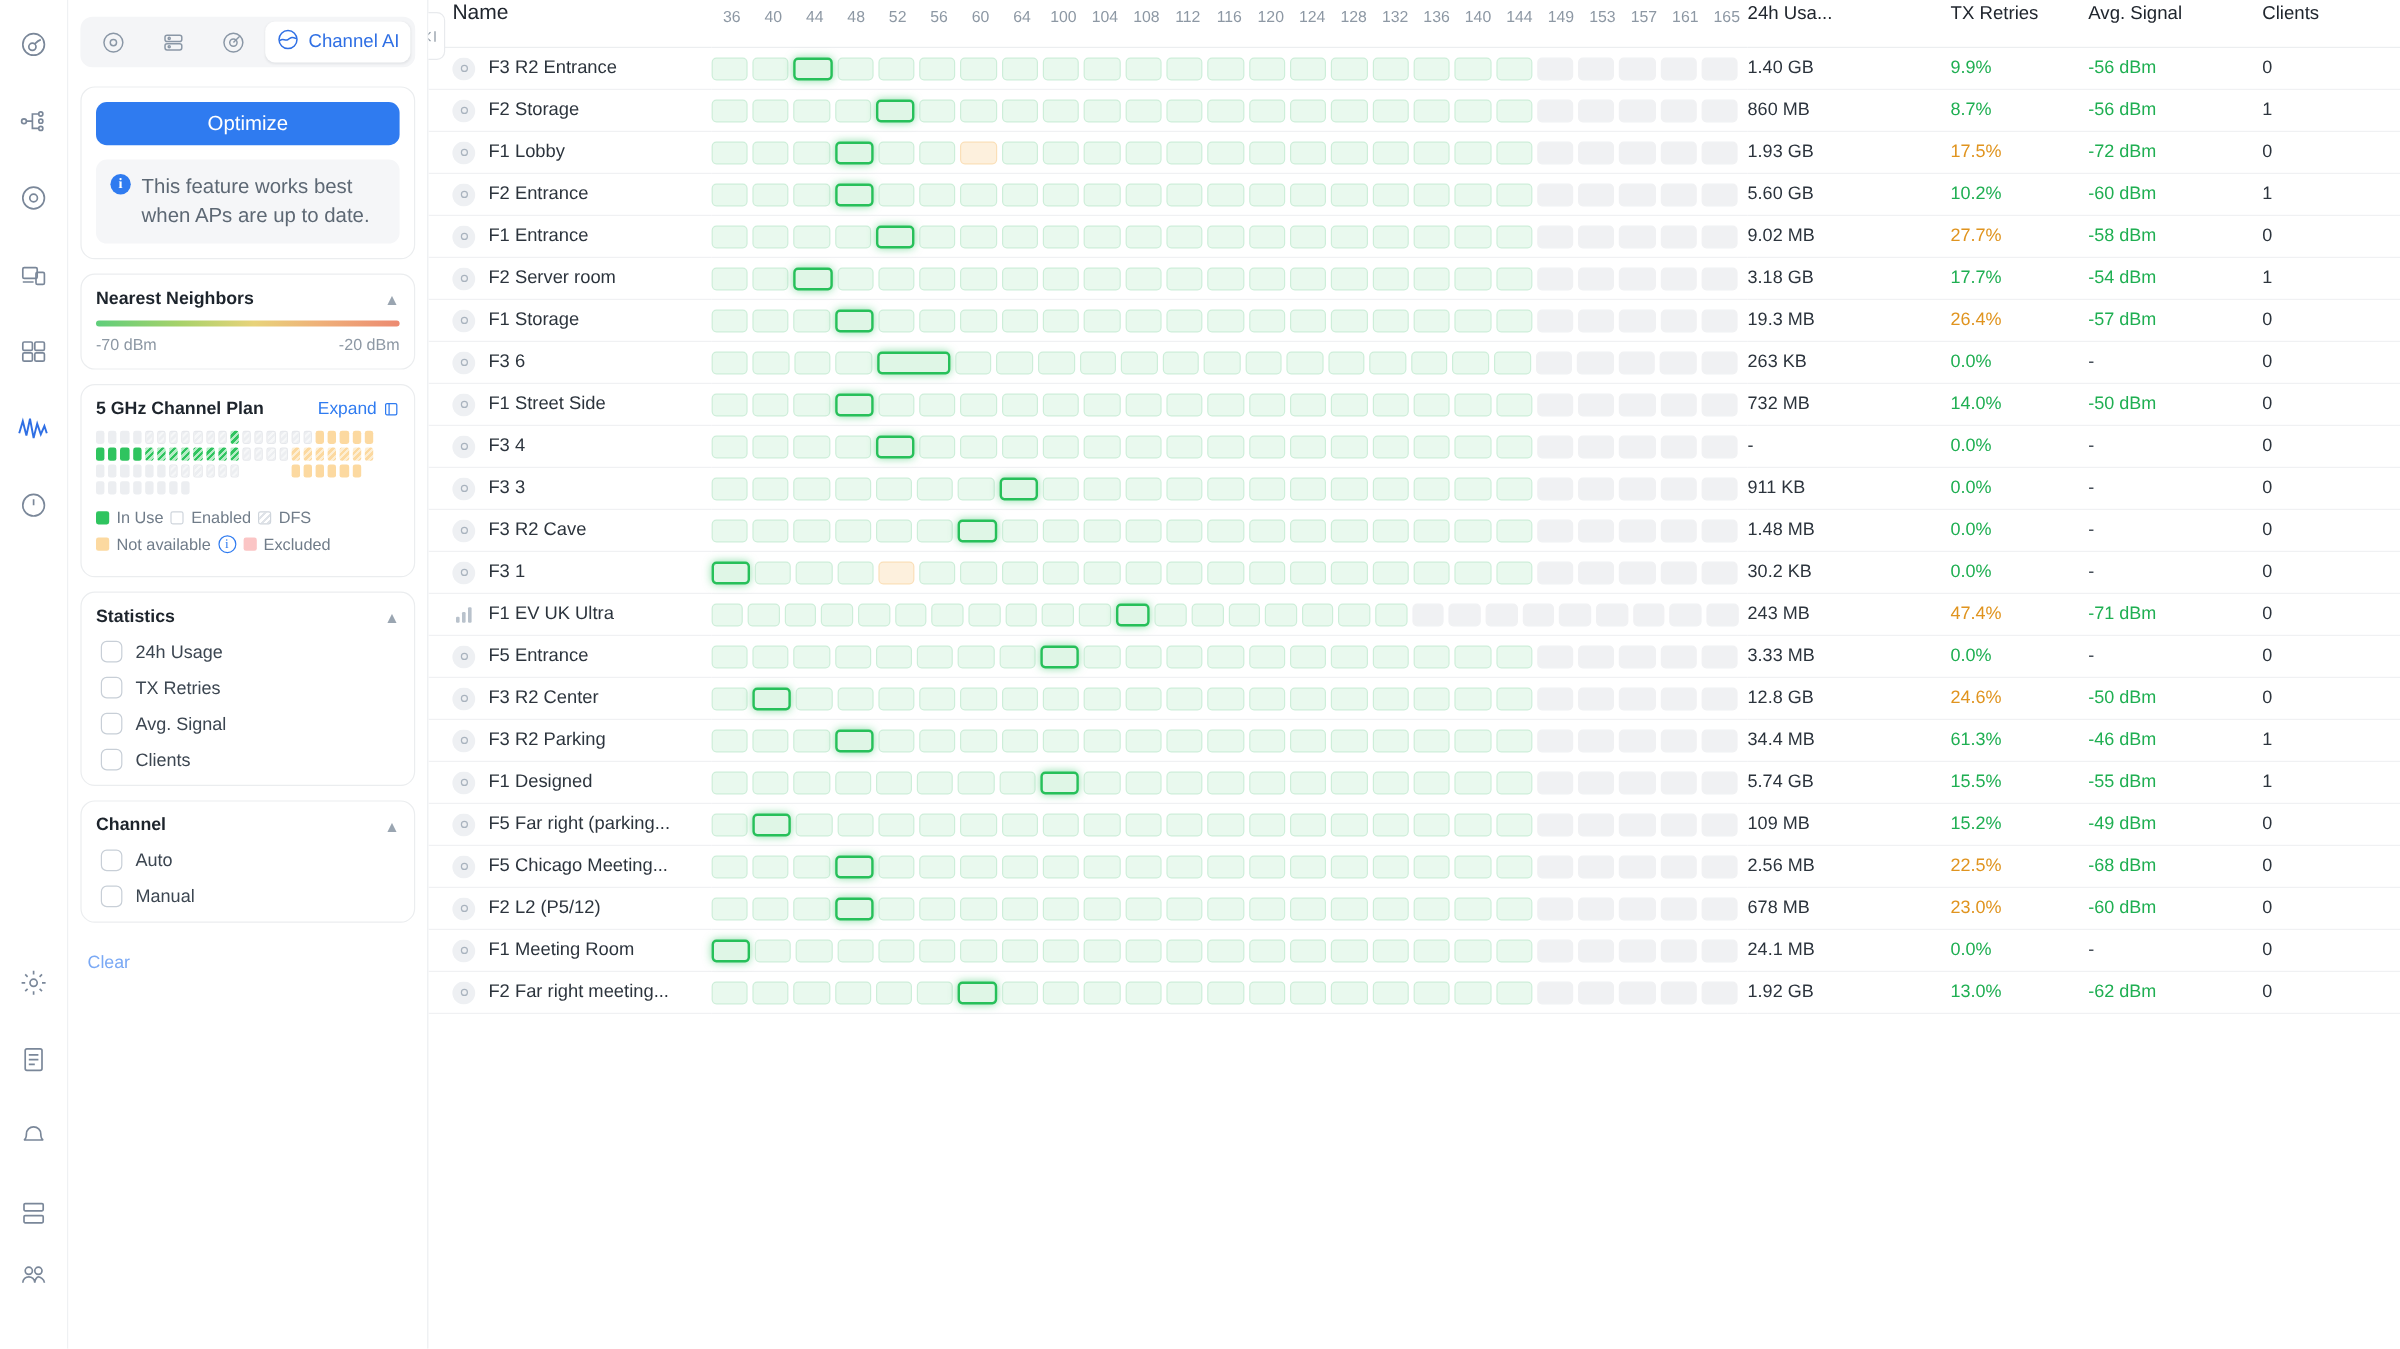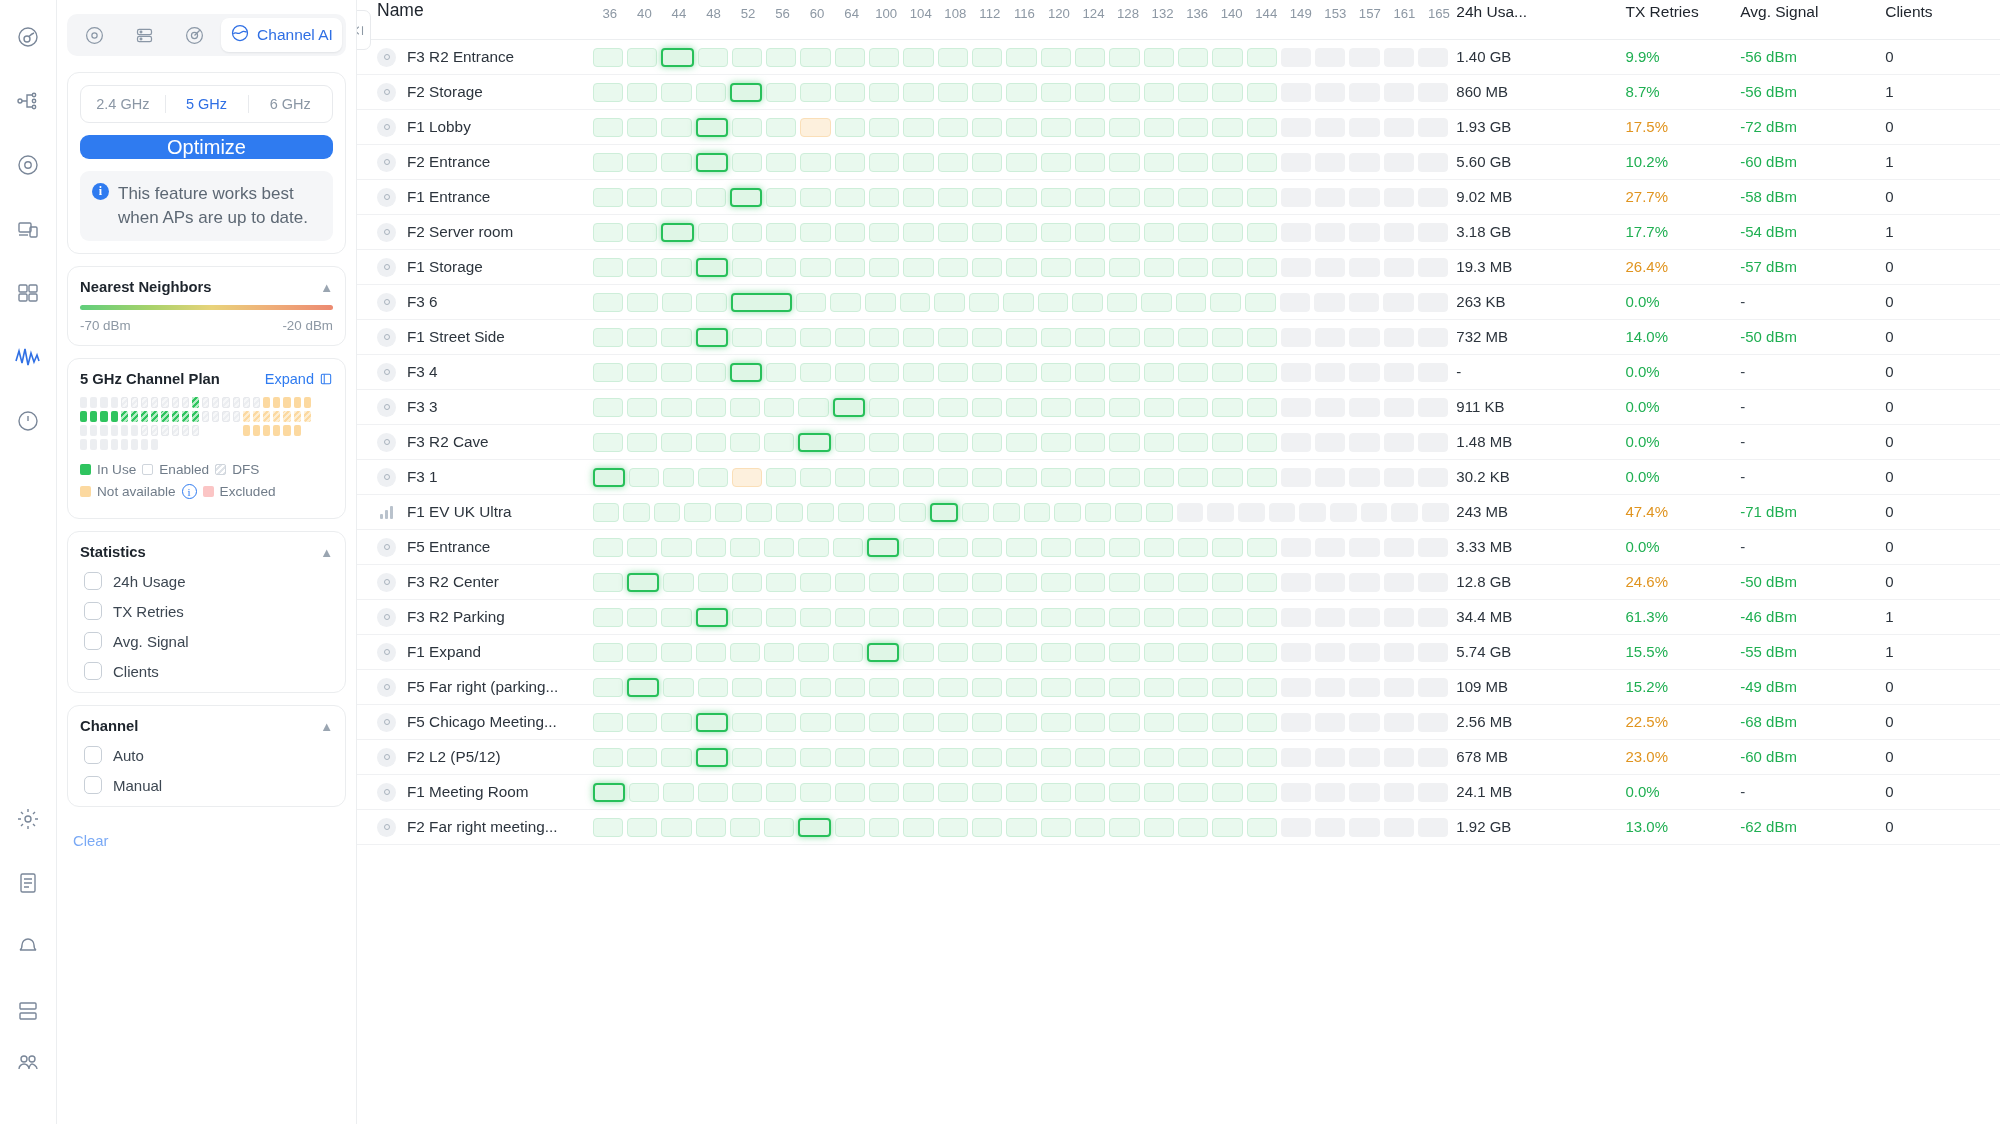--- a/index.html
+++ b/index.html
@@ -64,22 +64,22 @@
   .ghz-tab {
     flex: 1 1 0; text-align: center; font-size: 14.5px; color: #8b97a5;
     line-height: 36px; cursor: pointer; position: relative;
   }
   .ghz-tab + .ghz-tab::before {
     content: ""; position: absolute; left: 0; top: 9px;
     width: 1px; height: 18px; background: #e8eaed;
   }
   .ghz-tab.sel { color: #2f6fe4; }
   .btn-primary {
-    width: 100%; height: 24px; border-radius: 9px; border: none;
-    background: #2f7bf0; color: #fff; font-size: 20px;
+    width: 100%; height: 36px; border-radius: 9px; border: none;
+    background: #2f7bf0; color: #fff; font-size: 17px;
     font-family: inherit; cursor: pointer;
   }
   .note {
     margin-top: 12px; background: #f5f6f8; border-radius: 9px;
     padding: 11px 12px; display: flex; gap: 9px; align-items: flex-start;
   }
   .note-txt { font-size: 17px; color: #5d6874; line-height: 1.42; }
   .info-dot {
     width: 17px; height: 17px; border-radius: 50%; background: #2f7bf0;
     color: #fff; font-size: 12px; font-weight: bold; flex: 0 0 17px;
@@ -318,25 +318,20 @@
           <svg width="20" height="20" viewBox="0 0 24 24" fill="none" stroke="#2f6fe4" stroke-width="1.5">
             <circle cx="12" cy="12" r="9"></circle>
               <path d="M4 13c3-3 5 1 8-1s4-3 8-1"></path>
           </svg>
         </span>
         <span>Channel AI</span>
       </div>
     </div>
 
     <div class="card">
-      <div class="ghz-tabs">
-        <div class="ghz-tab">2.4 GHz</div>
-        <div class="ghz-tab sel">5 GHz</div>
-        <div class="ghz-tab">6 GHz</div>
-      </div>
       <button class="btn-primary">Optimize</button>
       <div class="note">
         <span class="info-dot">i</span>
         <span class="note-txt">This feature works best when APs are up to date.</span>
       </div>
     </div>
 
     <div class="card">
       <div class="card-head">
         <span class="card-title">Nearest Neighbors</span>
@@ -1310,21 +1305,21 @@
             <td><span class="m m-green">61.3%</span></td>
             <td><span class="m m-sig">-46 dBm</span></td>
             <td><span class="m ">1</span></td>
           </tr>
           <tr>
             <td>
               <div class="cell-name">
                 <span class="ap-ic">
                   <i></i>
                 </span>
-                <span>F1 Expand</span>
+                <span>F1 Designed</span>
               </div>
             </td>
             <td>
               <div class="ch-cells">
                 <div class="chip chip-on" style="flex-grow: 1;"></div>
                 <div class="chip chip-on" style="flex-grow: 1;"></div>
                 <div class="chip chip-on" style="flex-grow: 1;"></div>
                 <div class="chip chip-on" style="flex-grow: 1;"></div>
                 <div class="chip chip-on" style="flex-grow: 1;"></div>
                 <div class="chip chip-on" style="flex-grow: 1;"></div>

